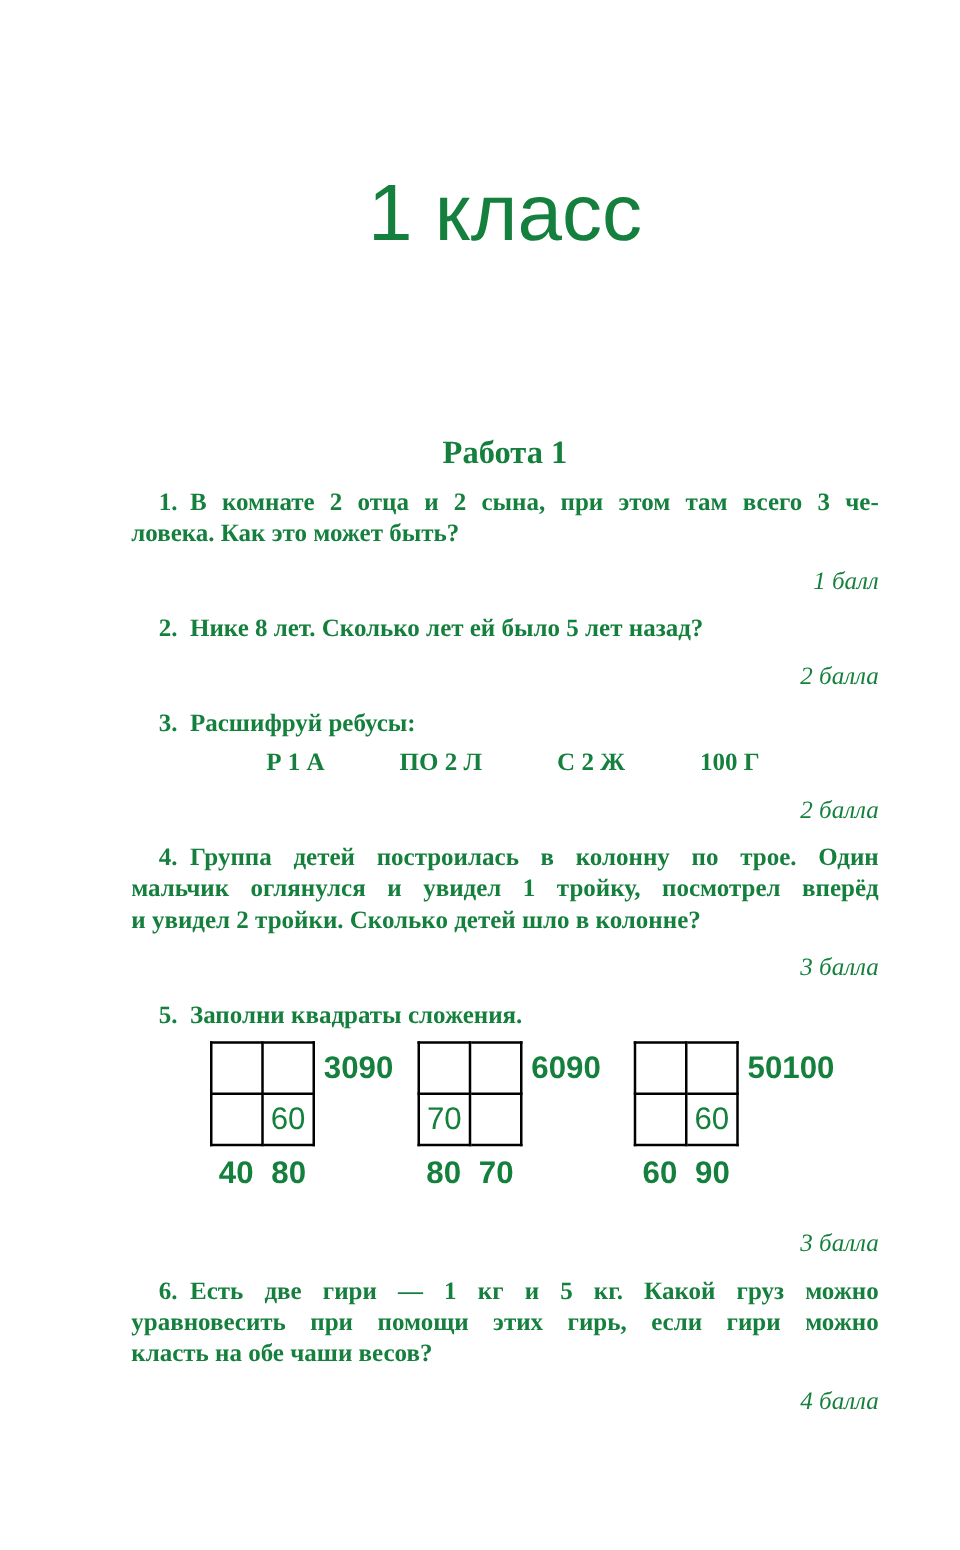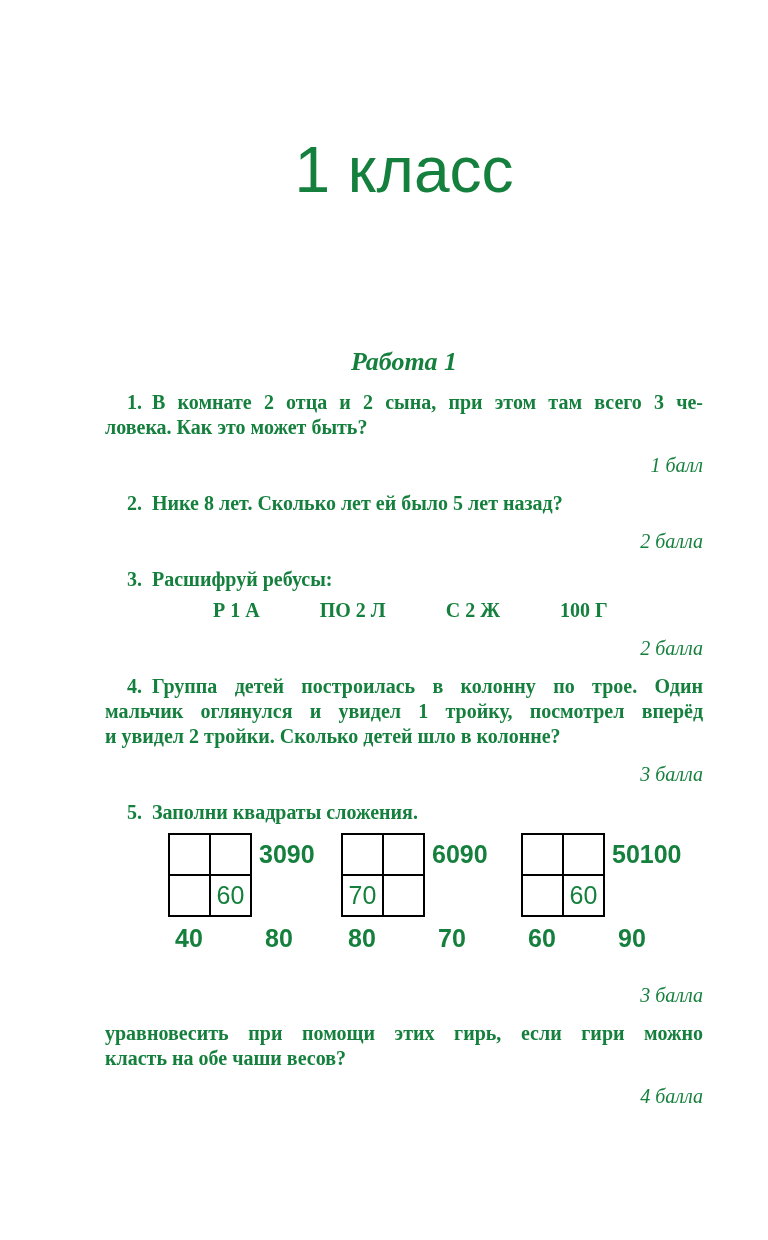--- a/index.html
+++ b/index.html
@@ -25,21 +25,20 @@
     line-height: 64px;
   }
 
   .work-title {
     margin: 145px 0 0 0;
     text-align: center;
     font-family: "Liberation Serif", serif;
     font-weight: 700;
     font-size: 26px;
     line-height: 30px;
-    font-style: italic;
   }
 
   .problems { margin-top: 13px; }
 
   .problem {
     font-family: "Liberation Serif", serif;
     font-weight: 700;
     font-size: 20px;
     line-height: 25px;
   }
@@ -92,21 +91,21 @@
   .sq-right { display: flex; flex-direction: row; margin-left: 7px; width: 34px; }
   .sq-right span {
     height: 42px;
     display: flex;
     align-items: center;
     font-family: "Liberation Sans", sans-serif;
     font-size: 25px;
     white-space: nowrap;
   }
 
-  .sq-bottom { display: flex; margin-top: 6px; gap: 48px; }
+  .sq-bottom { display: flex; margin-top: 6px; }
   .sq-bottom span {
     width: 42px;
     text-align: center;
     font-family: "Liberation Sans", sans-serif;
     font-size: 25px;
     line-height: 30px;
   }
 </style>
 </head>
 <body>
@@ -227,20 +226,21 @@
               <span>90</span>
             </div>
           </div>
 
         </div>
 
         <div class="points mt-lg">3 балла</div>
       </section>
 
       <section class="problem">
+        <div class="line first just"><b class="num">6.</b><span>Есть две гири — 1 кг и 5 кг. Какой груз можно</span></div>
         <div class="line just">уравновесить при помощи этих гирь, если гири можно</div>
         <div class="line">класть на обе чаши весов?</div>
         <div class="points">4 балла</div>
       </section>
 
     </div>
   </div>
 </div>
 
 </body></html>

